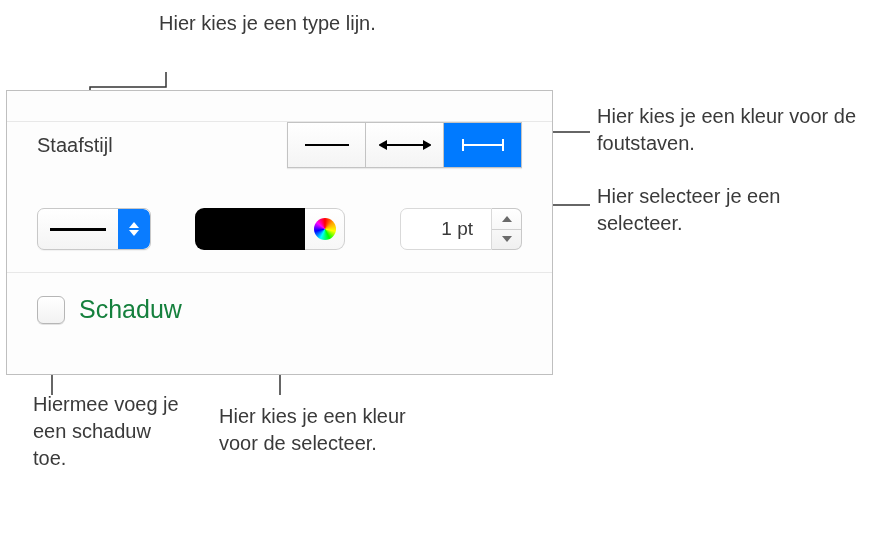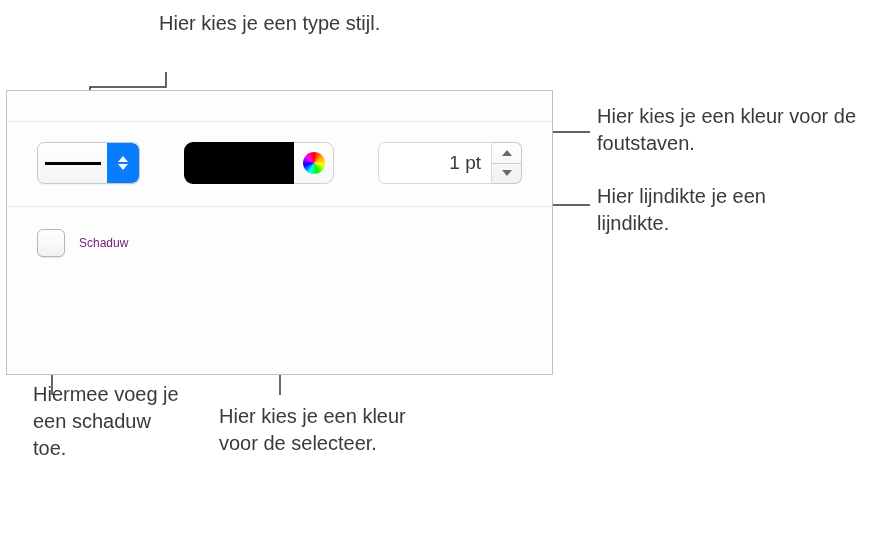--- a/index.html
+++ b/index.html
@@ -143,27 +143,27 @@
       background: conic-gradient(
         red, orange, yellow, lime, cyan, blue, magenta, red
       );
     }
     .step-wrap {
       display:flex;
       align-items:center;
       margin-left:auto;
     }
     .step-field {
-      width: 114px;
+      width: 92px;
       height: 42px;
       border: 1px solid #d9d9d9;
       border-radius: 7px 0 0 7px;
       background: #fff;
       text-align: right;
-      padding-right: 10px;
+      padding-right: 18px;
       font-size: 19px;
       color: #3a3a3a;
       font-family: inherit;
     }
     .stepper-btns {
       width: 30px;
       height: 42px;
       display:flex;
       flex-direction:column;
       border: 1px solid #c8c8c8;
@@ -187,49 +187,73 @@
     }
     .checkbox {
       width: 28px;
       height: 28px;
       border: 1px solid #b6b6b6;
       border-radius: 6px;
       background-image: linear-gradient(#ffffff,#f2f2f2);
       box-shadow: 0 1px 0.5px rgba(0,0,0,0.1);
     }
     .shadow-label {
-      font-size: 12px;
-      color: #701a75;
+      font-size: 25px;
+      color: #15803d;
     }
   </style>
 </head>
 <body>
 
-<div class="callout" style="left:159px; top:10px; width:260px">Hier kies je een type stijl.</div>
+<div class="callout" style="left:159px; top:10px; width:260px">Hier kies je een type lijn.</div>
 
 <div class="callout" style="left:597px; top:103px; width:260px">Hier kies je een kleur voor de foutstaven.</div>
 
-<div class="callout" style="left:597px; top:183px; width:240px">Hier lijndikte je een lijndikte.</div>
-
-<div class="callout" style="left:33px; top:381px; width:155px">Hiermee voeg je een schaduw toe.</div>
+<div class="callout" style="left:597px; top:183px; width:240px">Hier selecteer je een selecteer.</div>
+
+<div class="callout" style="left:33px; top:391px; width:155px">Hiermee voeg je een schaduw toe.</div>
 
 <div class="callout" style="left:219px; top:403px; width:200px">Hier kies je een kleur voor de selecteer.</div>
 
 <svg class="leader" style="left:0; top:0; width:870px; height:545px; pointer-events:none">
   <path d="M166 72 L166 87 L90 87 L90 196"></path>
   <path d="M590 132 L550 132"></path>
   <path d="M543 132 L543 158 M543 108 L543 158"></path>
   <path d="M590 205 L530 205"></path>
   <path d="M52 395 L52 316"></path>
   <path d="M280 395 L280 224"></path>
 </svg>
 
 <div class="panel">
   <div class="panel-inner">
     <div class="row-sep"></div>
+    <div class="row1">
+      <div class="section-title">Staafstijl</div>
+      <div class="segmented">
+        <div class="seg">
+          <svg width="52" height="20">
+            <line x1="4" y1="10" x2="48" y2="10" stroke="#000" stroke-width="2"></line>
+          </svg>
+        </div>
+        <div class="seg">
+          <svg width="52" height="20">
+            <line x1="8" y1="10" x2="44" y2="10" stroke="#000" stroke-width="2"></line>
+            <polygon points="44,5 53,10 44,15" fill="#000"></polygon>
+            <polygon points="8,5 -1,10 8,15" fill="#000"></polygon>
+          </svg>
+        </div>
+        <div class="seg selected">
+          <svg width="52" height="20">
+            <line x1="6" y1="10" x2="46" y2="10" stroke="#fff" stroke-width="2"></line>
+            <line x1="6" y1="4" x2="6" y2="16" stroke="#fff" stroke-width="2"></line>
+            <line x1="46" y1="4" x2="46" y2="16" stroke="#fff" stroke-width="2"></line>
+          </svg>
+        </div>
+      </div>
+    </div>
 
     <div class="row2">
       <div class="popup-lt">
         <div class="sample">
           <div class="line"></div>
         </div>
         <div class="popup-handle">
           <svg width="10" height="6">
               <polygon points="0,6 5,0 10,6" fill="#fff"></polygon>
             </svg>

